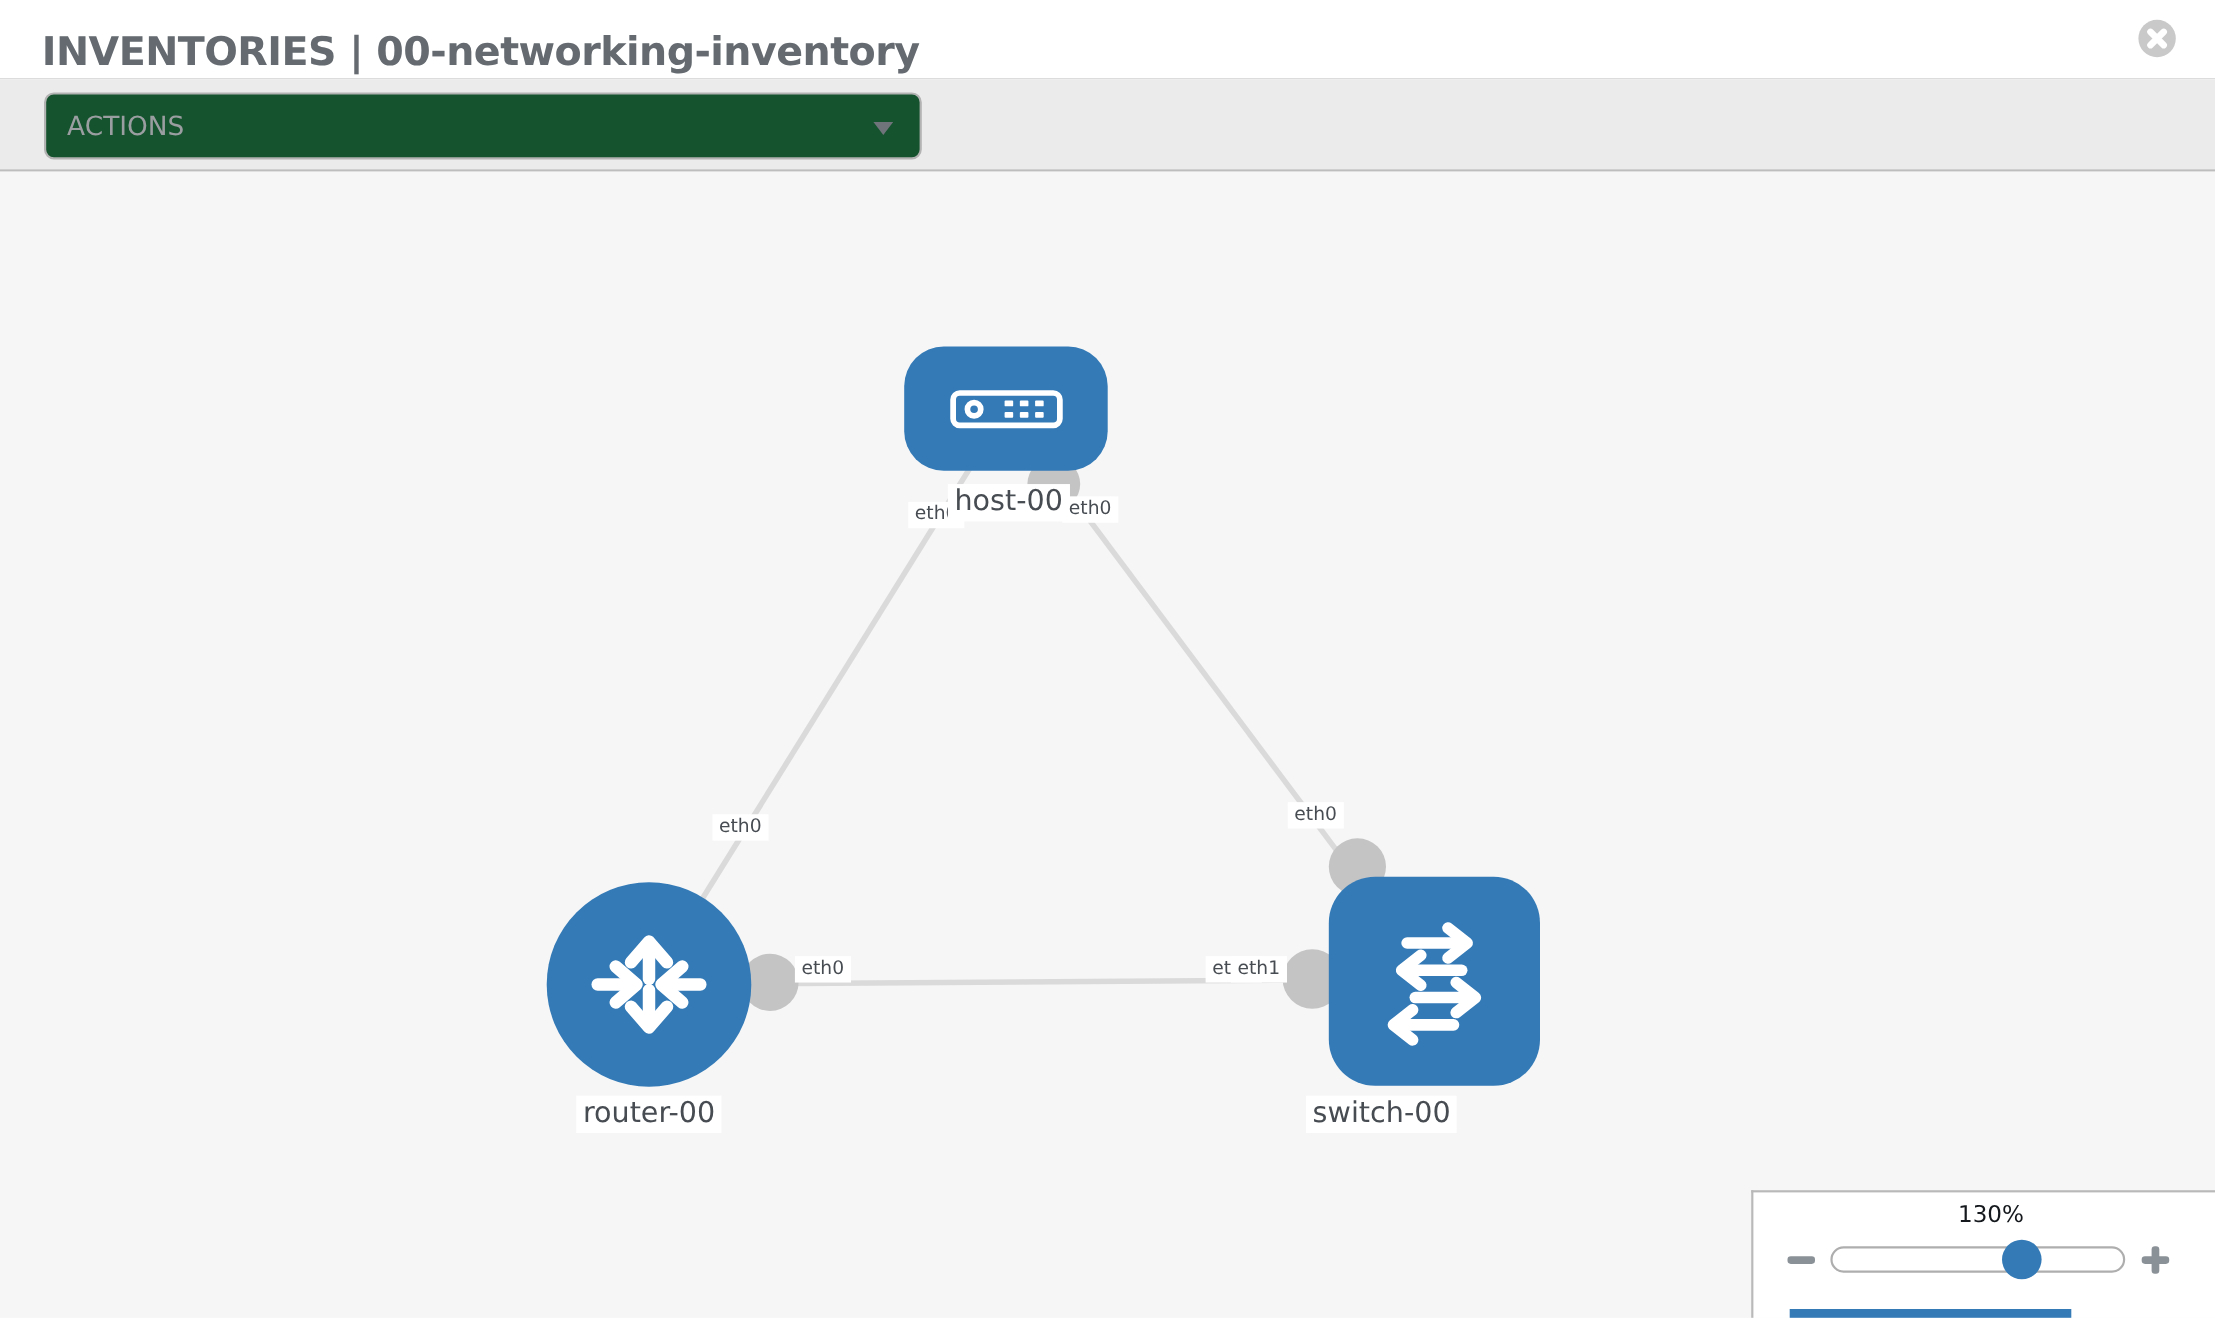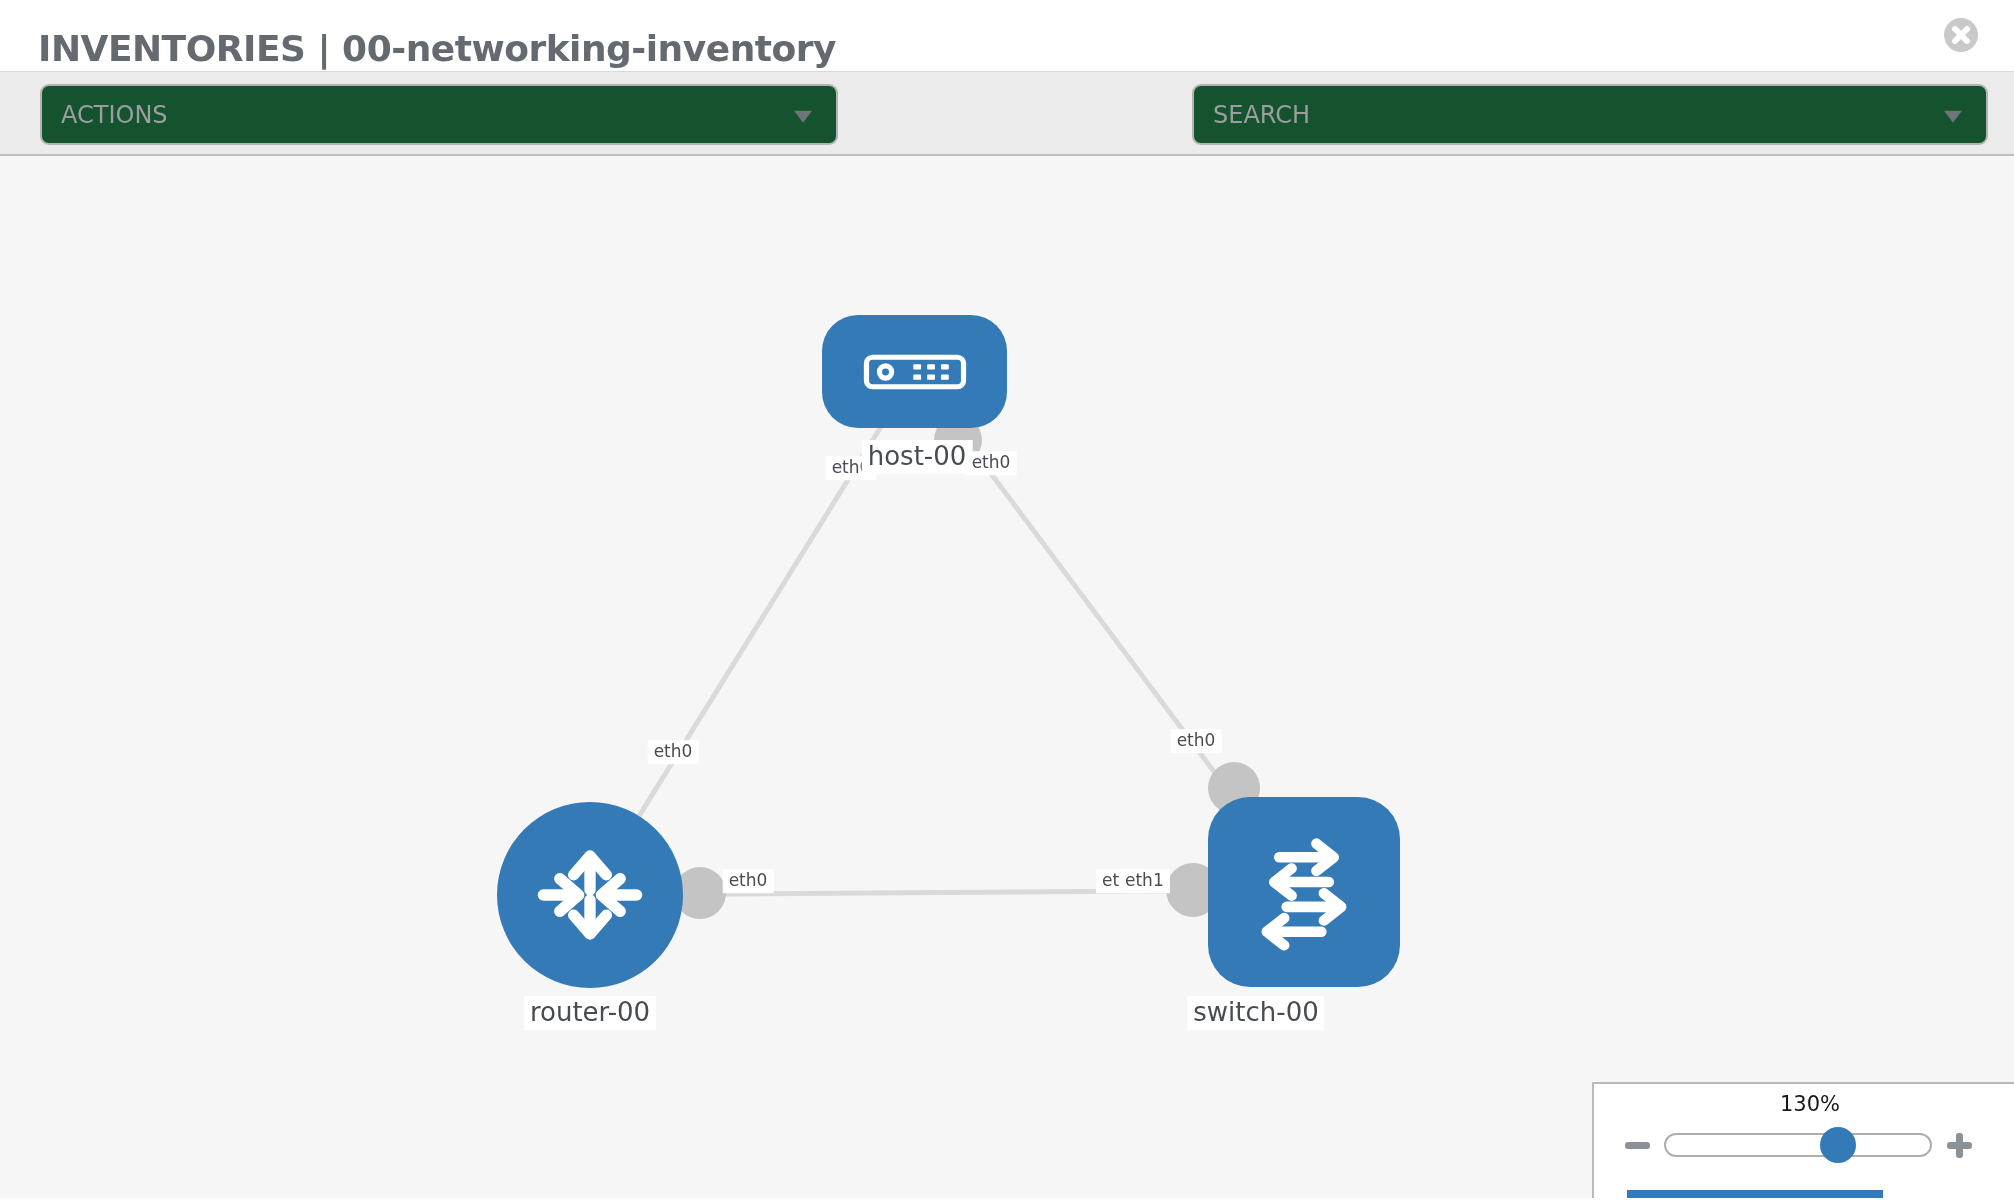--- a/index.html
+++ b/index.html
@@ -89,24 +89,20 @@
       <path fill="#8a9298" d="M22.7 19l-9.1-9.1c.9-2.3.4-5-1.5-6.9-2-2-5-2.4-7.4-1.3L9 6 6 9 1.6 4.7C.4 7.1.9 10.1 2.9 12.1c1.9 1.9 4.6 2.4 6.9 1.5l9.1 9.1c.4.4 1 .4 1.4 0l2.3-2.3c.5-.4.5-1.1.1-1.4z"></path>
     </g>
   </svg>
 
   <svg class="tool-icon key" viewBox="0 0 24 24">
     <g transform="rotate(45 12 12)">
       <path fill="#8a9298" d="M12.65 10C11.83 7.67 9.61 6 7 6c-3.31 0-6 2.69-6 6s2.69 6 6 6c2.61 0 4.83-1.67 5.65-4H17v4h4v-4h2v-4H12.65zM7 14c-1.1 0-2-.9-2-2s.9-2 2-2 2 .9 2 2-.9 2-2 2z"></path>
     </g>
   </svg>
 
-  <div class="select-box search-box">
-    <span class="ph">SEARCH</span>
-    <span class="caret"></span>
-  </div>
 </div>
 
 <div class="canvas">
 
   <svg class="links-svg" width="2014" height="1042" viewBox="0 0 2014 1042">
 
     <line x1="915" y1="216" x2="590" y2="739" stroke="#dadada" stroke-width="5"></line>
     <line x1="915" y1="216" x2="1304" y2="736" stroke="#dadada" stroke-width="5"></line>
     <line x1="590" y1="739" x2="1304" y2="734" stroke="#dadada" stroke-width="5"></line>
 

